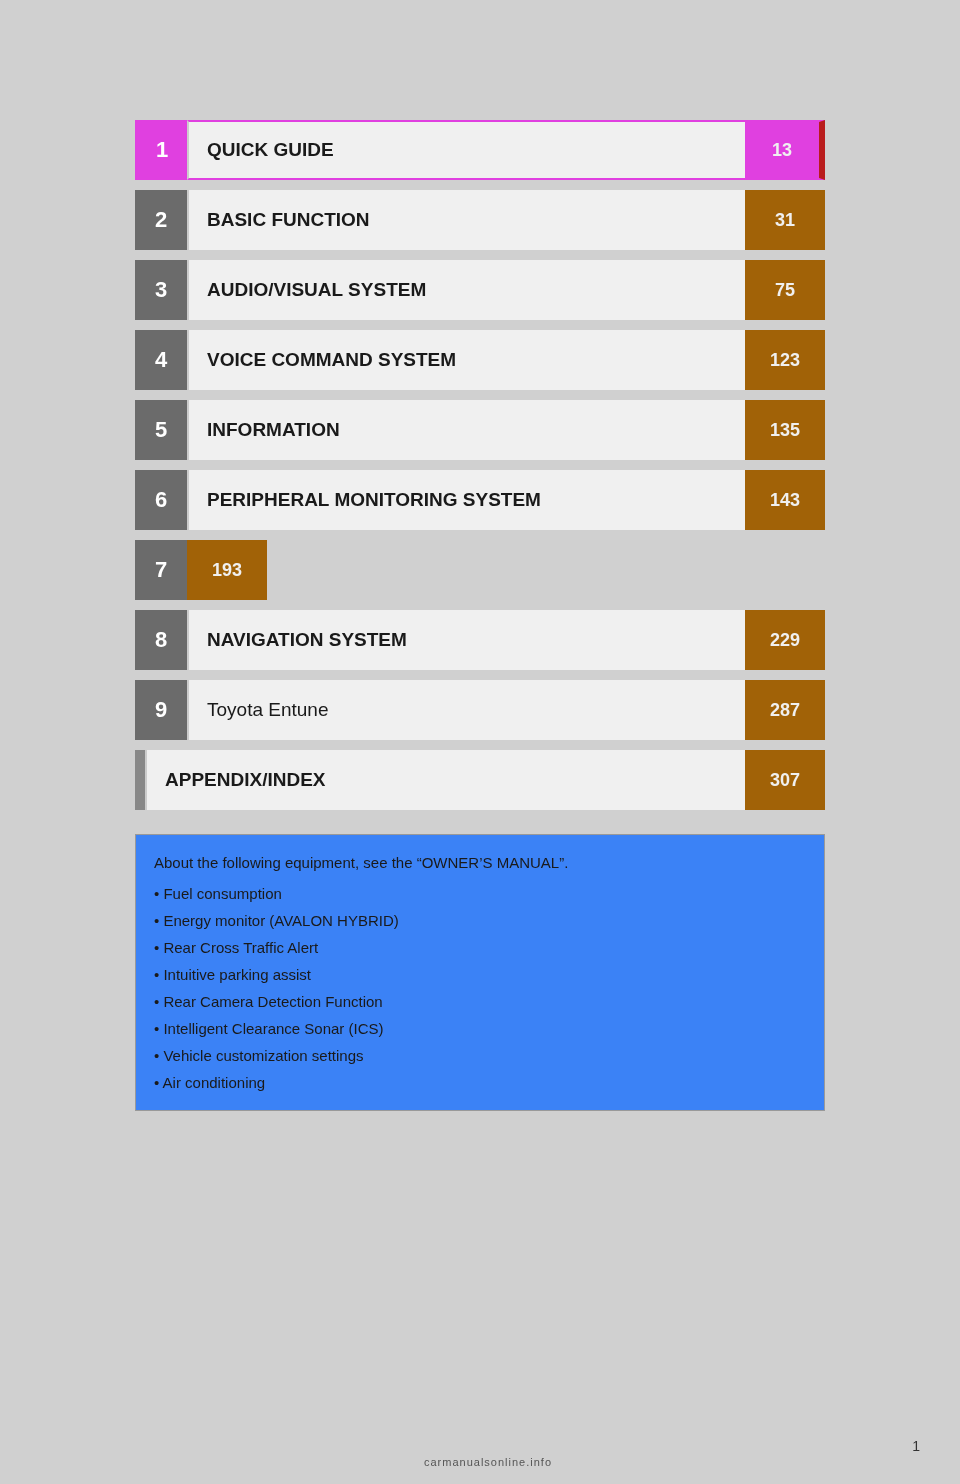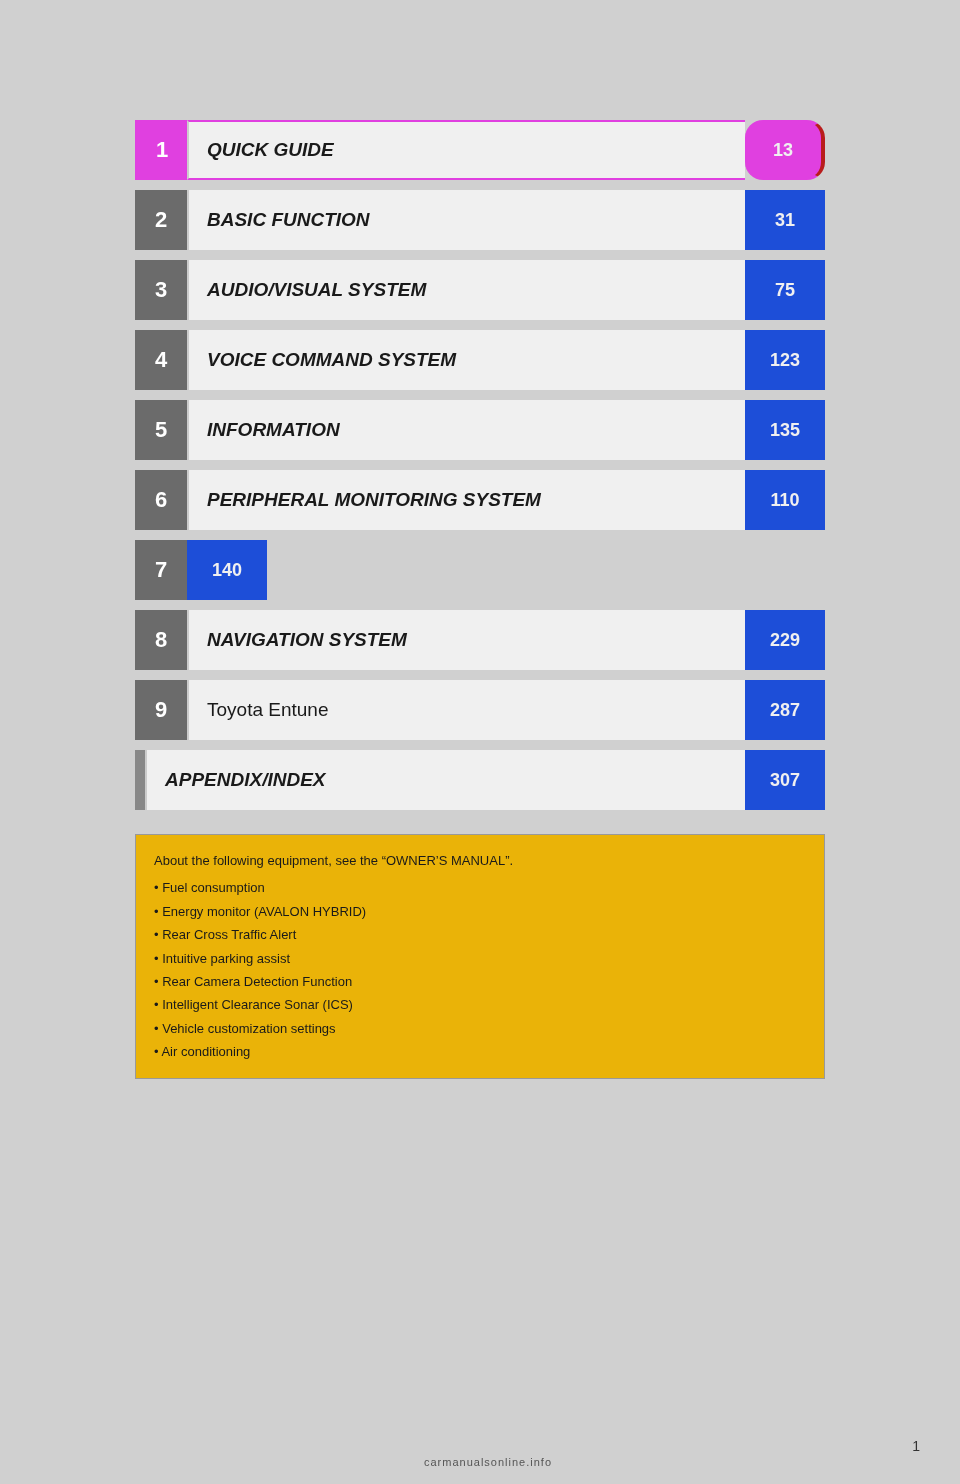--- a/index.html
+++ b/index.html
@@ -54,27 +54,26 @@
     .toc-title {
       flex: 1;
       background-color: #f0f0f0;
       display: flex;
       align-items: center;
       padding-left: 18px;
       font-size: 19px;
       font-weight: bold;
       color: #1a1a1a;
       border-left: 2px solid #ccc;
-      font-style: italic;
     }
 
     .toc-page {
       width: 80px;
       min-width: 80px;
-      background-color: #1d4ed8;
+      background-color: #a16207;
       display: flex;
       align-items: center;
       justify-content: center;
       font-size: 18px;
       font-weight: bold;
       color: #f0f0f0;
     }
 
     .toc-page.magenta-page { background-color: #e040e0; }
 
@@ -84,31 +83,30 @@
       border-bottom: 2px solid #e040e0;
     }
     .row-active .toc-number {
       border-top: 2px solid #e040e0;
       border-bottom: 2px solid #e040e0;
       border-left: 2px solid #e040e0;
     }
     .row-active .toc-page {
       border-top: 2px solid #e040e0;
       border-bottom: 2px solid #e040e0;
-      border-right: 4px solid #b91c1c;
-      border-radius: 18px;
+      border-right: 6px solid #b91c1c;
     }
 
     .info-box {
       width: 690px;
-      background-color: #eab308;
+      background-color: #3b82f6;
       border: 1px solid #999;
       padding: 14px 18px;
       margin-top: 14px;
-      font-size: 13px;
+      font-size: 15px;
       color: #1a1a1a;
       line-height: 1.8;
     }
 
     .info-box .info-title {
       margin-bottom: 4px;
     }
 
     .info-box ul {
       list-style: none;
@@ -171,26 +169,26 @@
 
     <div class="toc-row">
       <div class="toc-number dark-gray">5</div>
       <div class="toc-title">INFORMATION</div>
       <div class="toc-page">135</div>
     </div>
 
     <div class="toc-row">
       <div class="toc-number dark-gray">6</div>
       <div class="toc-title">PERIPHERAL MONITORING SYSTEM</div>
-      <div class="toc-page">110</div>
+      <div class="toc-page">143</div>
     </div>
 
     <div class="toc-row">
       <div class="toc-number dark-gray">7</div>
-      <div class="toc-page">140</div>
+      <div class="toc-page">193</div>
     </div>
 
     <div class="toc-row">
       <div class="toc-number dark-gray">8</div>
       <div class="toc-title">NAVIGATION SYSTEM</div>
       <div class="toc-page">229</div>
     </div>
 
     <div class="toc-row">
       <div class="toc-number dark-gray">9</div>

